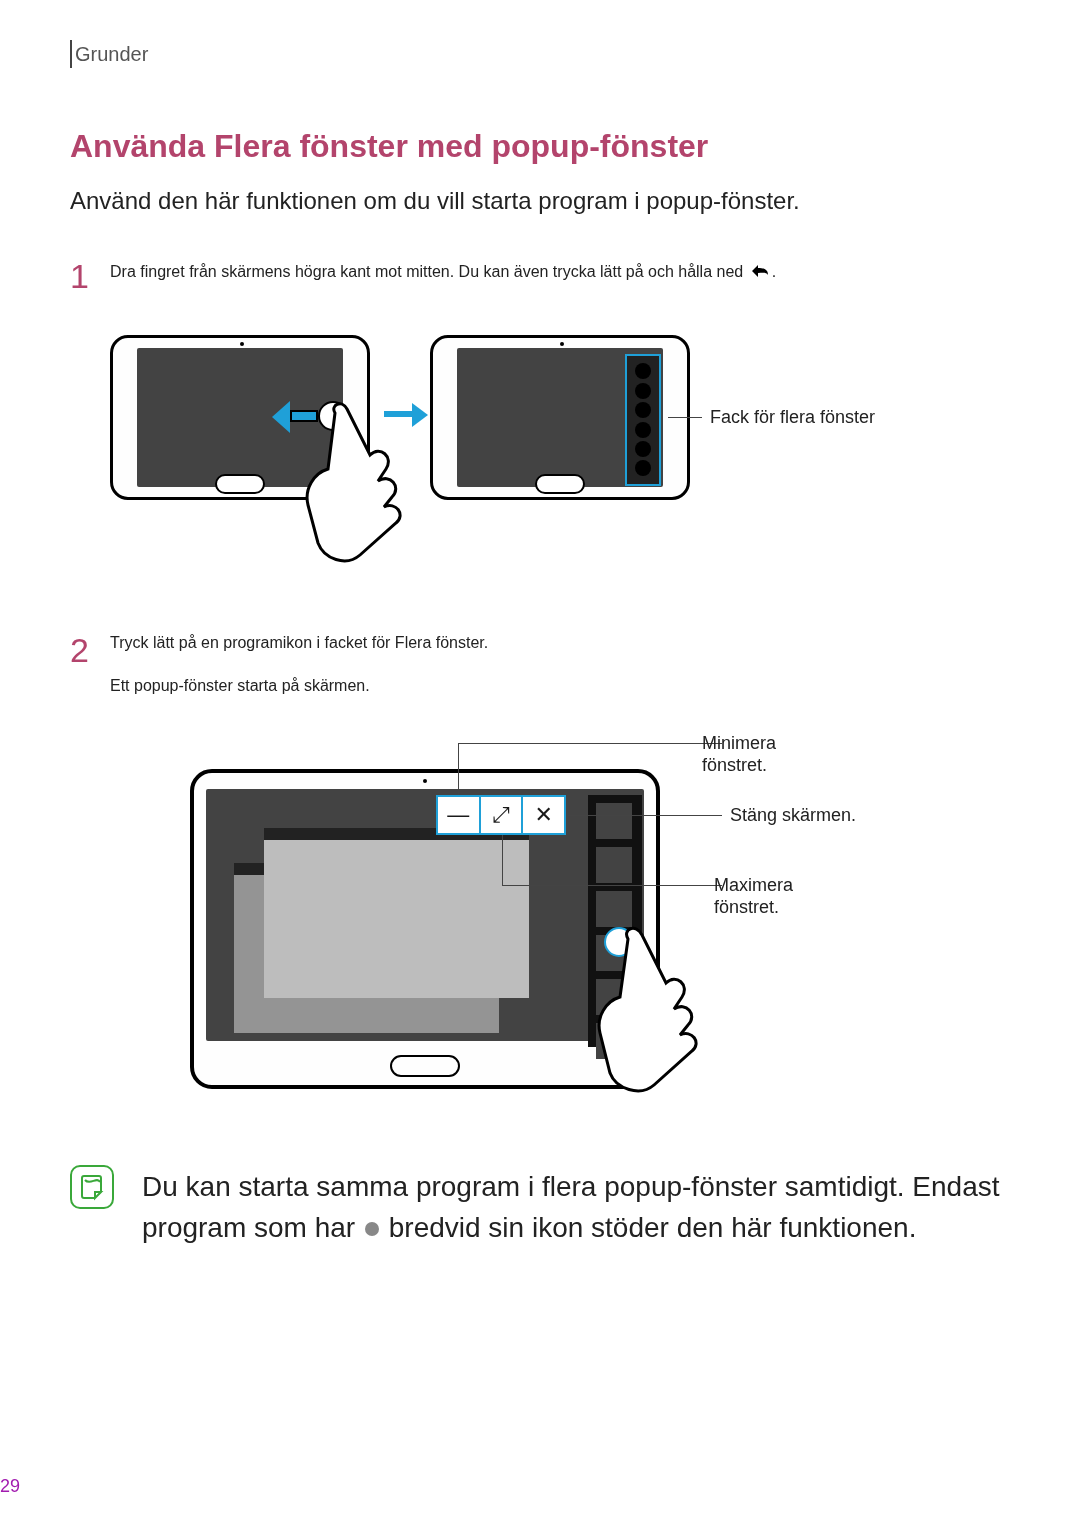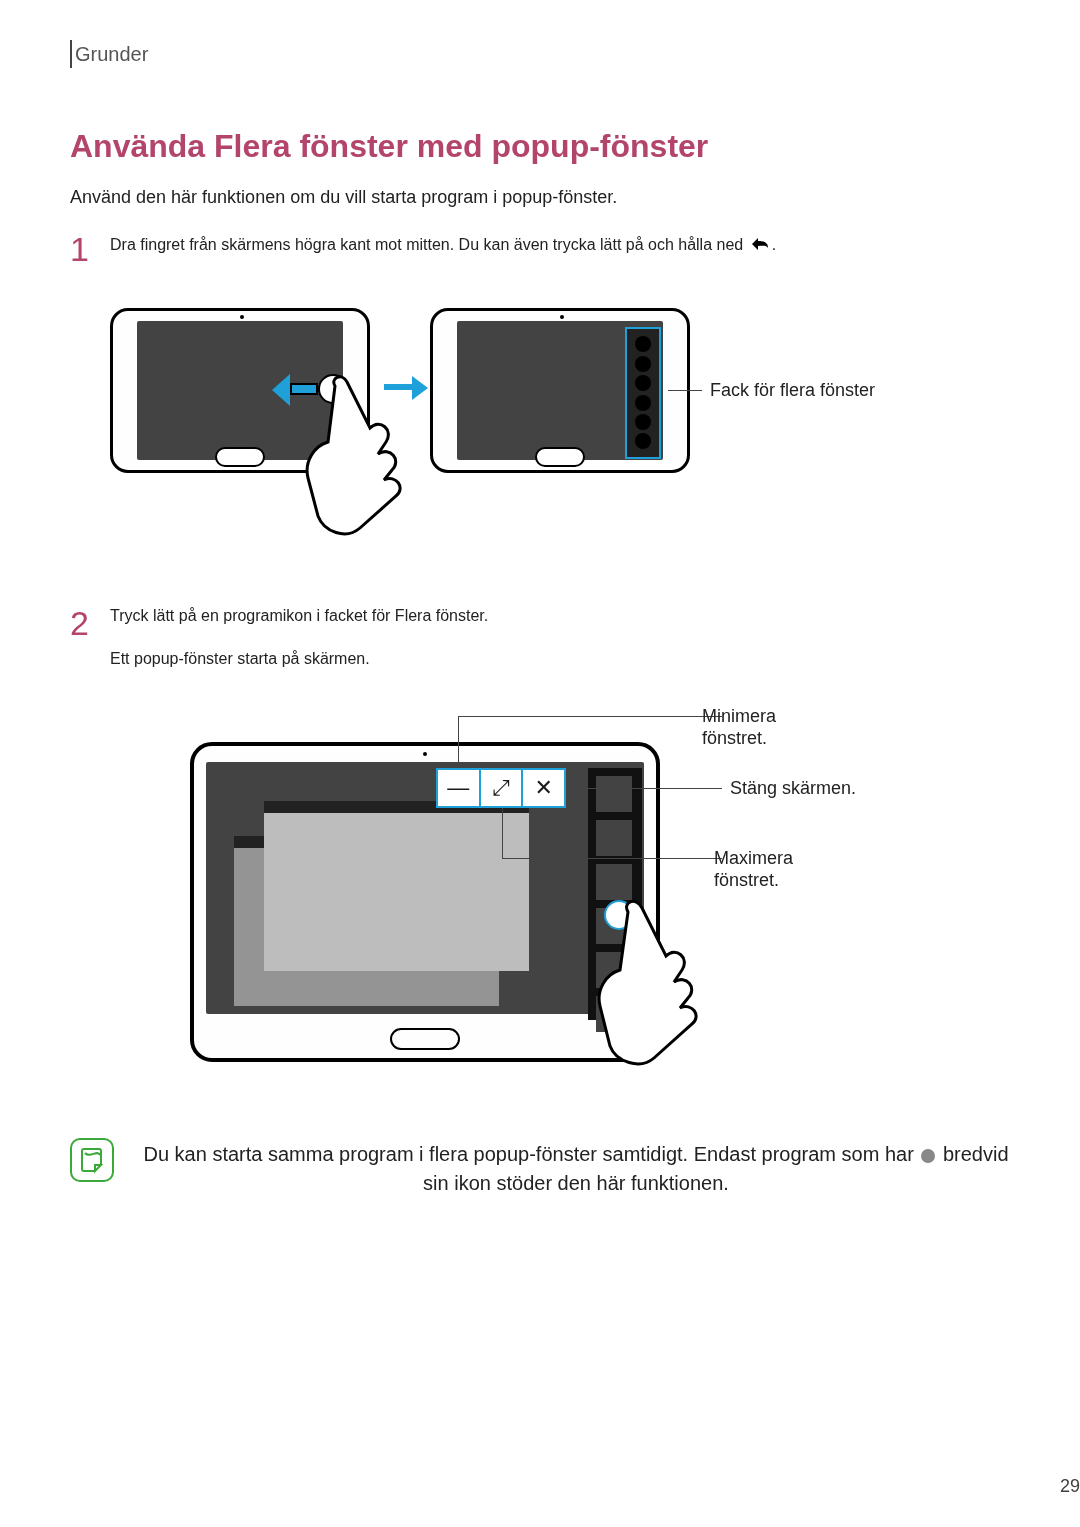--- a/index.html
+++ b/index.html
@@ -20,21 +20,21 @@
     align-items: center;
     margin-bottom: 60px;
   }
   .header-text { font-size: 20px; color: #555; }
   h2.section-title {
     font-size: 32px;
     font-weight: bold;
     color: #b3446c;
     margin-bottom: 22px;
   }
-  .intro { font-size: 18px; margin-bottom: 22px; }
+  .intro { font-size: 24px; margin-bottom: 42px; }
   .step { display: flex; margin-bottom: 26px; }
   .step-num {
     width: 40px;
     flex-shrink: 0;
     font-size: 34px;
     color: #b3446c;
     font-weight: 500;
     line-height: 1;
     padding-top: 2px;
   }
@@ -43,36 +43,36 @@
   .return-icon { display: inline-block; vertical-align: middle; font-size: 22px; font-weight: bold; }
   .figure-wrap { margin-left: 40px; margin-bottom: 36px; }
   .note-box { display: flex; gap: 28px; align-items: flex-start; margin-top: 32px; }
   .note-icon {
     width: 44px; height: 44px;
     border: 2px solid #3aa83a;
     border-radius: 10px;
     display: flex; align-items: center; justify-content: center;
     flex-shrink: 0;
   }
-  .note-text { font-size: 20px; line-height: 1.45; padding-top: 2px; text-align: center; }
+  .note-text { font-size: 28px; line-height: 1.45; padding-top: 2px; }
   .inline-dot {
     display: inline-block;
     width: 14px; height: 14px;
     border-radius: 50%;
     background: #888;
     vertical-align: middle;
     margin: 0 2px;
   }
   .page-num {
     position: absolute;
     bottom: 30px;
     left: 0; right: 0;
-    text-align: right;
+    text-align: left;
     font-size: 18px;
-    color: #404040;
+    color: #a21caf;
   }
   
   .fig1 { position: relative; width: 820px; height: 260px; }
   .tablet {
     position: absolute;
     border: 3px solid #000;
     border-radius: 18px;
     background: #fefefe;
   }
   .tablet .bezel {

